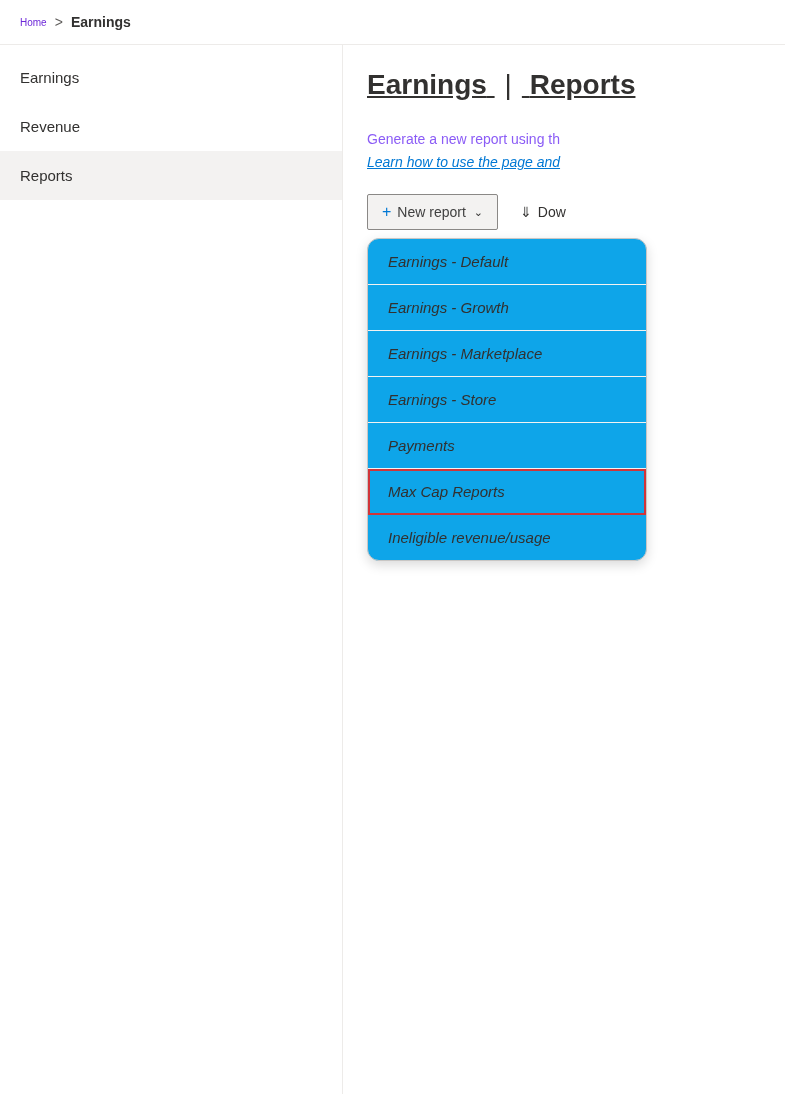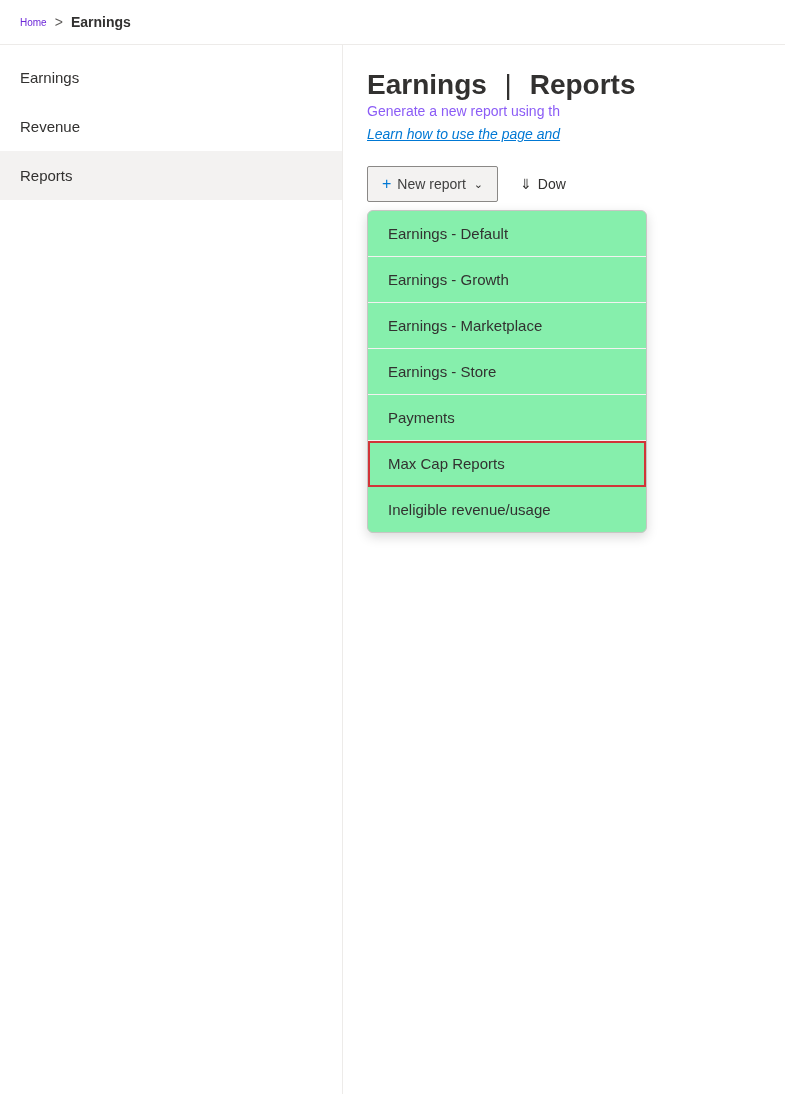--- a/index.html
+++ b/index.html
@@ -71,21 +71,22 @@
     .main-content {
       flex: 1;
       padding: 24px 24px;
       position: relative;
     }
 
     .page-title {
       font-size: 28px;
       font-weight: 700;
       color: #323130;
-      margin-bottom: 0;
+      margin-bottom: 28px;
+      text-decoration: underline;
     }
 
     .page-title .separator {
       font-weight: 300;
       margin: 0 10px;
       color: #323130;
     }
 
     .description {
       font-size: 14px;
@@ -158,26 +159,27 @@
 
     .download-icon {
       font-size: 14px;
       color: #323130;
     }
 
     .dropdown-menu {
       position: absolute;
       top: 44px;
       left: 0;
-      background: #86efac;
+      background: #0ea5e9;
       border: 1px solid #c8c6c4;
       box-shadow: 0 4px 12px rgba(0,0,0,0.15);
       min-width: 280px;
       z-index: 100;
-      border-radius: 6px;
+      border-radius: 12px;
+      font-style: italic;
     }
 
     .dropdown-item {
       padding: 14px 20px;
       font-size: 15px;
       color: #323130;
       cursor: pointer;
       border-bottom: 1px solid #f3f2f1;
     }
 

